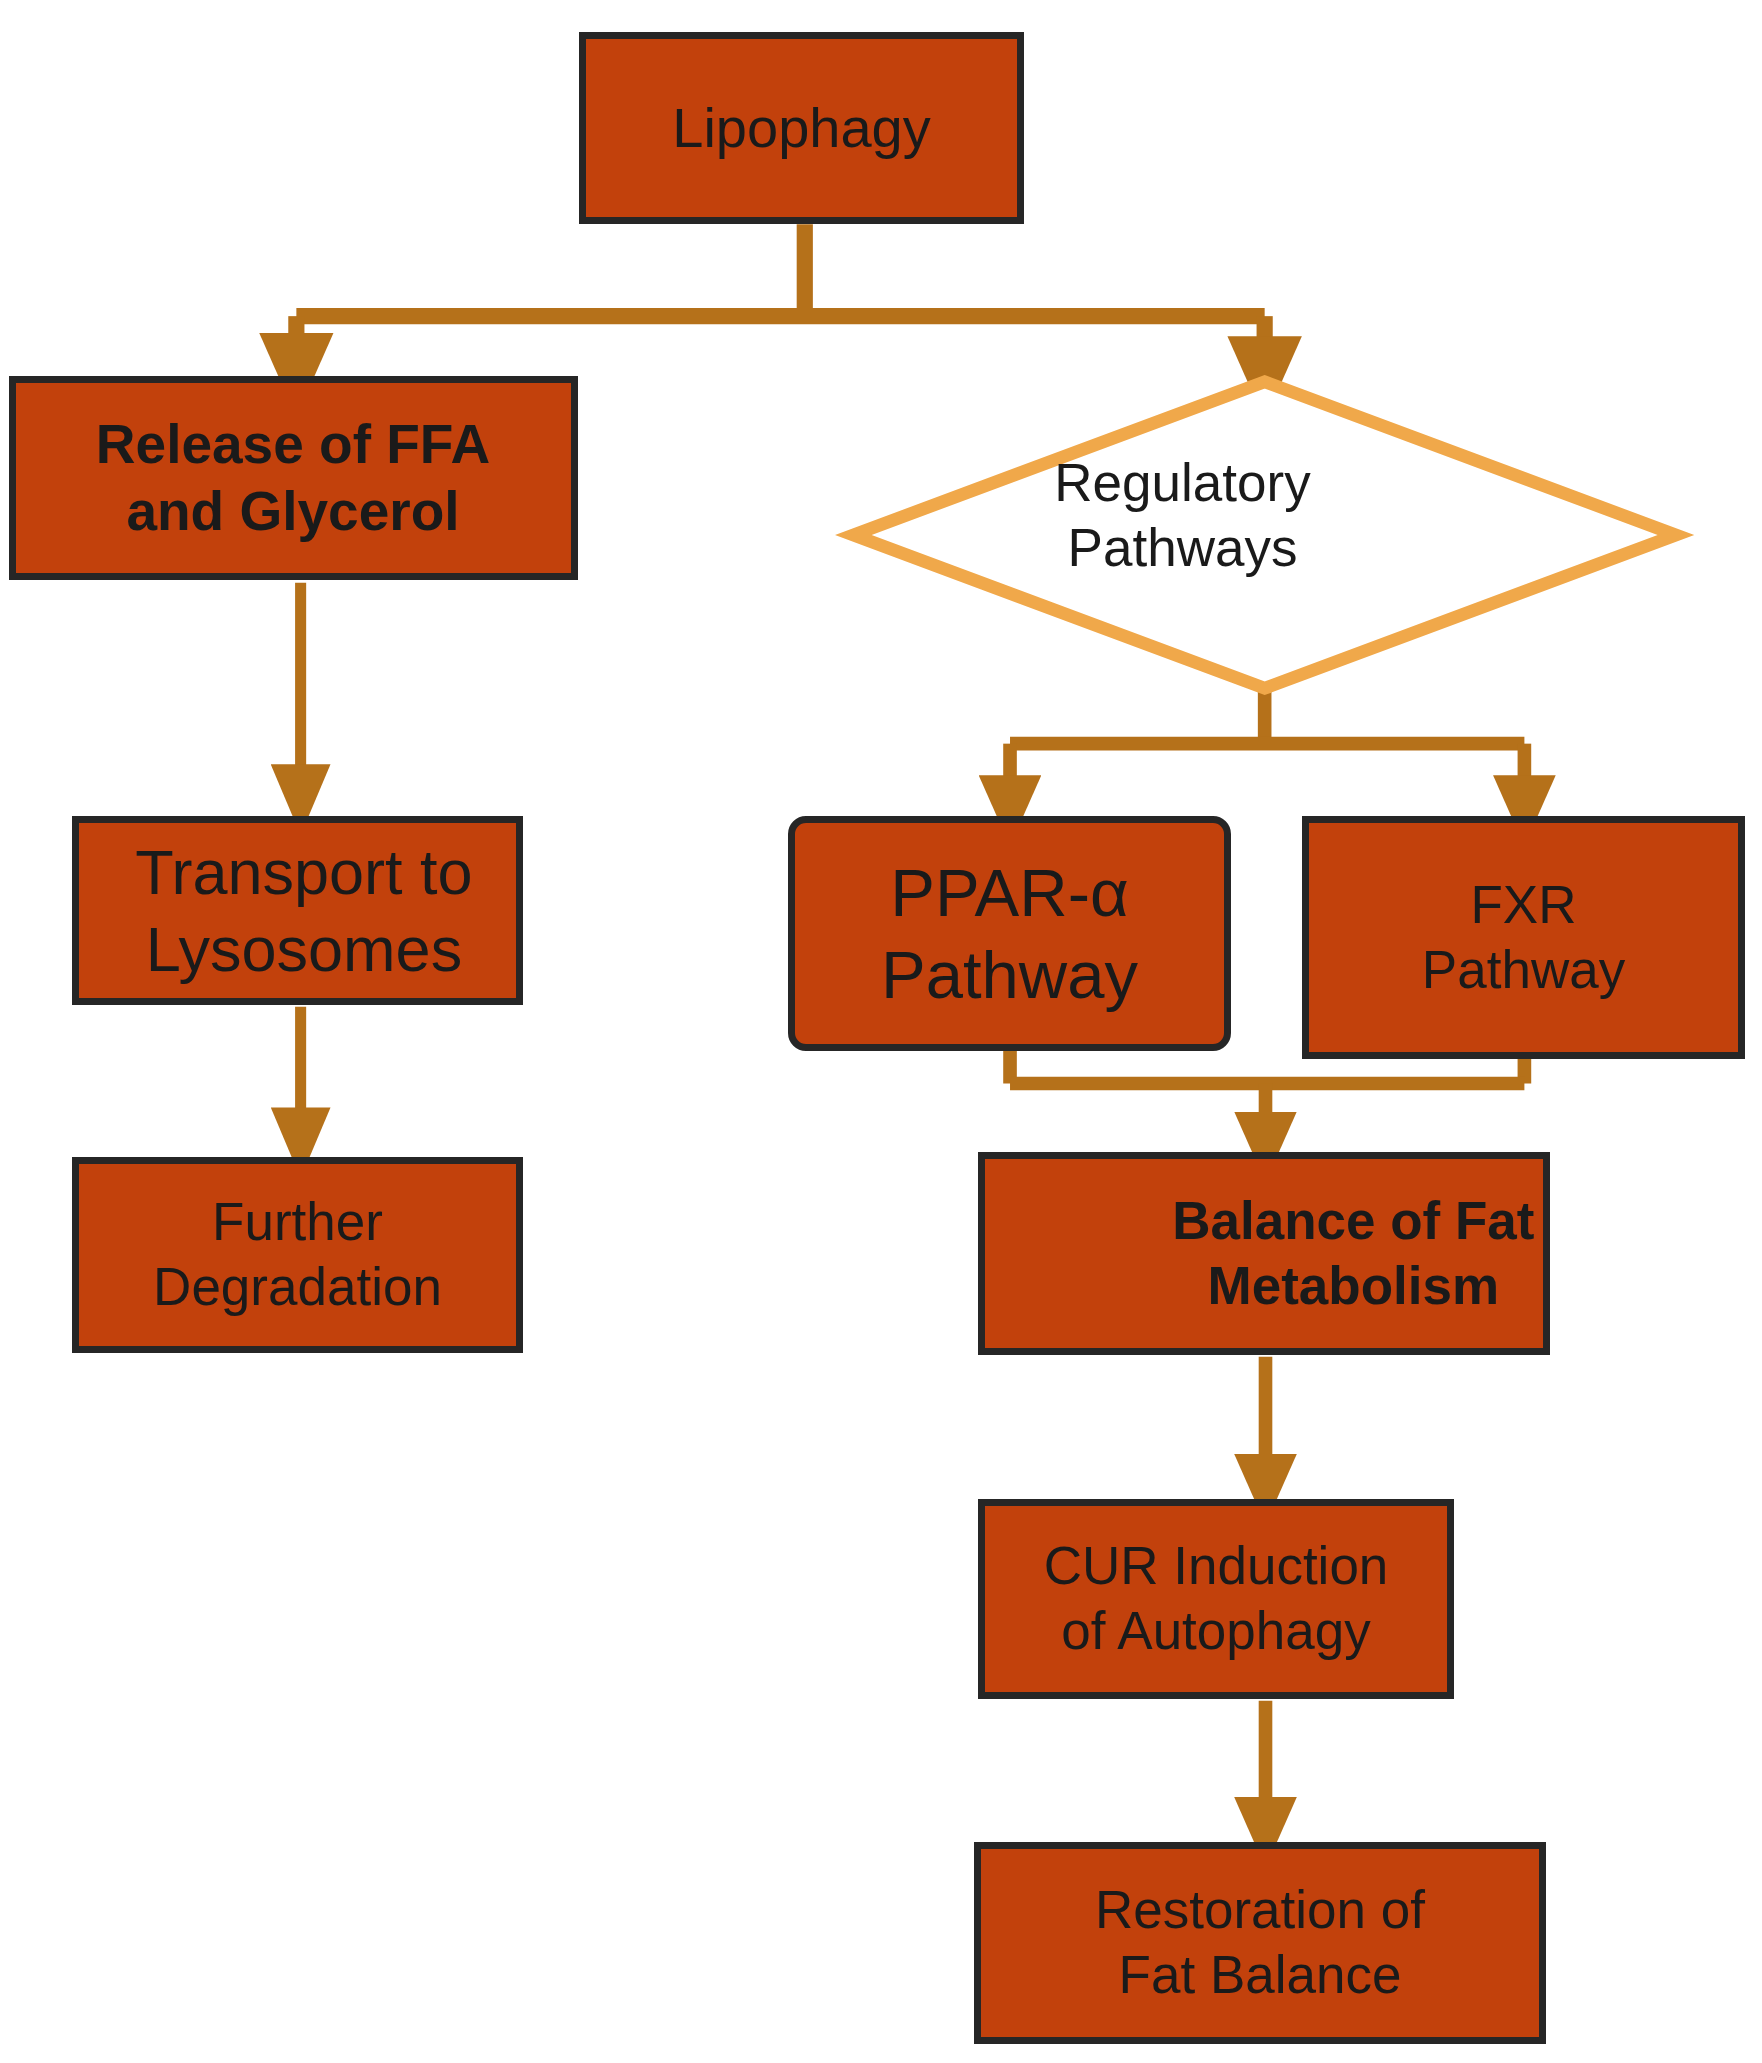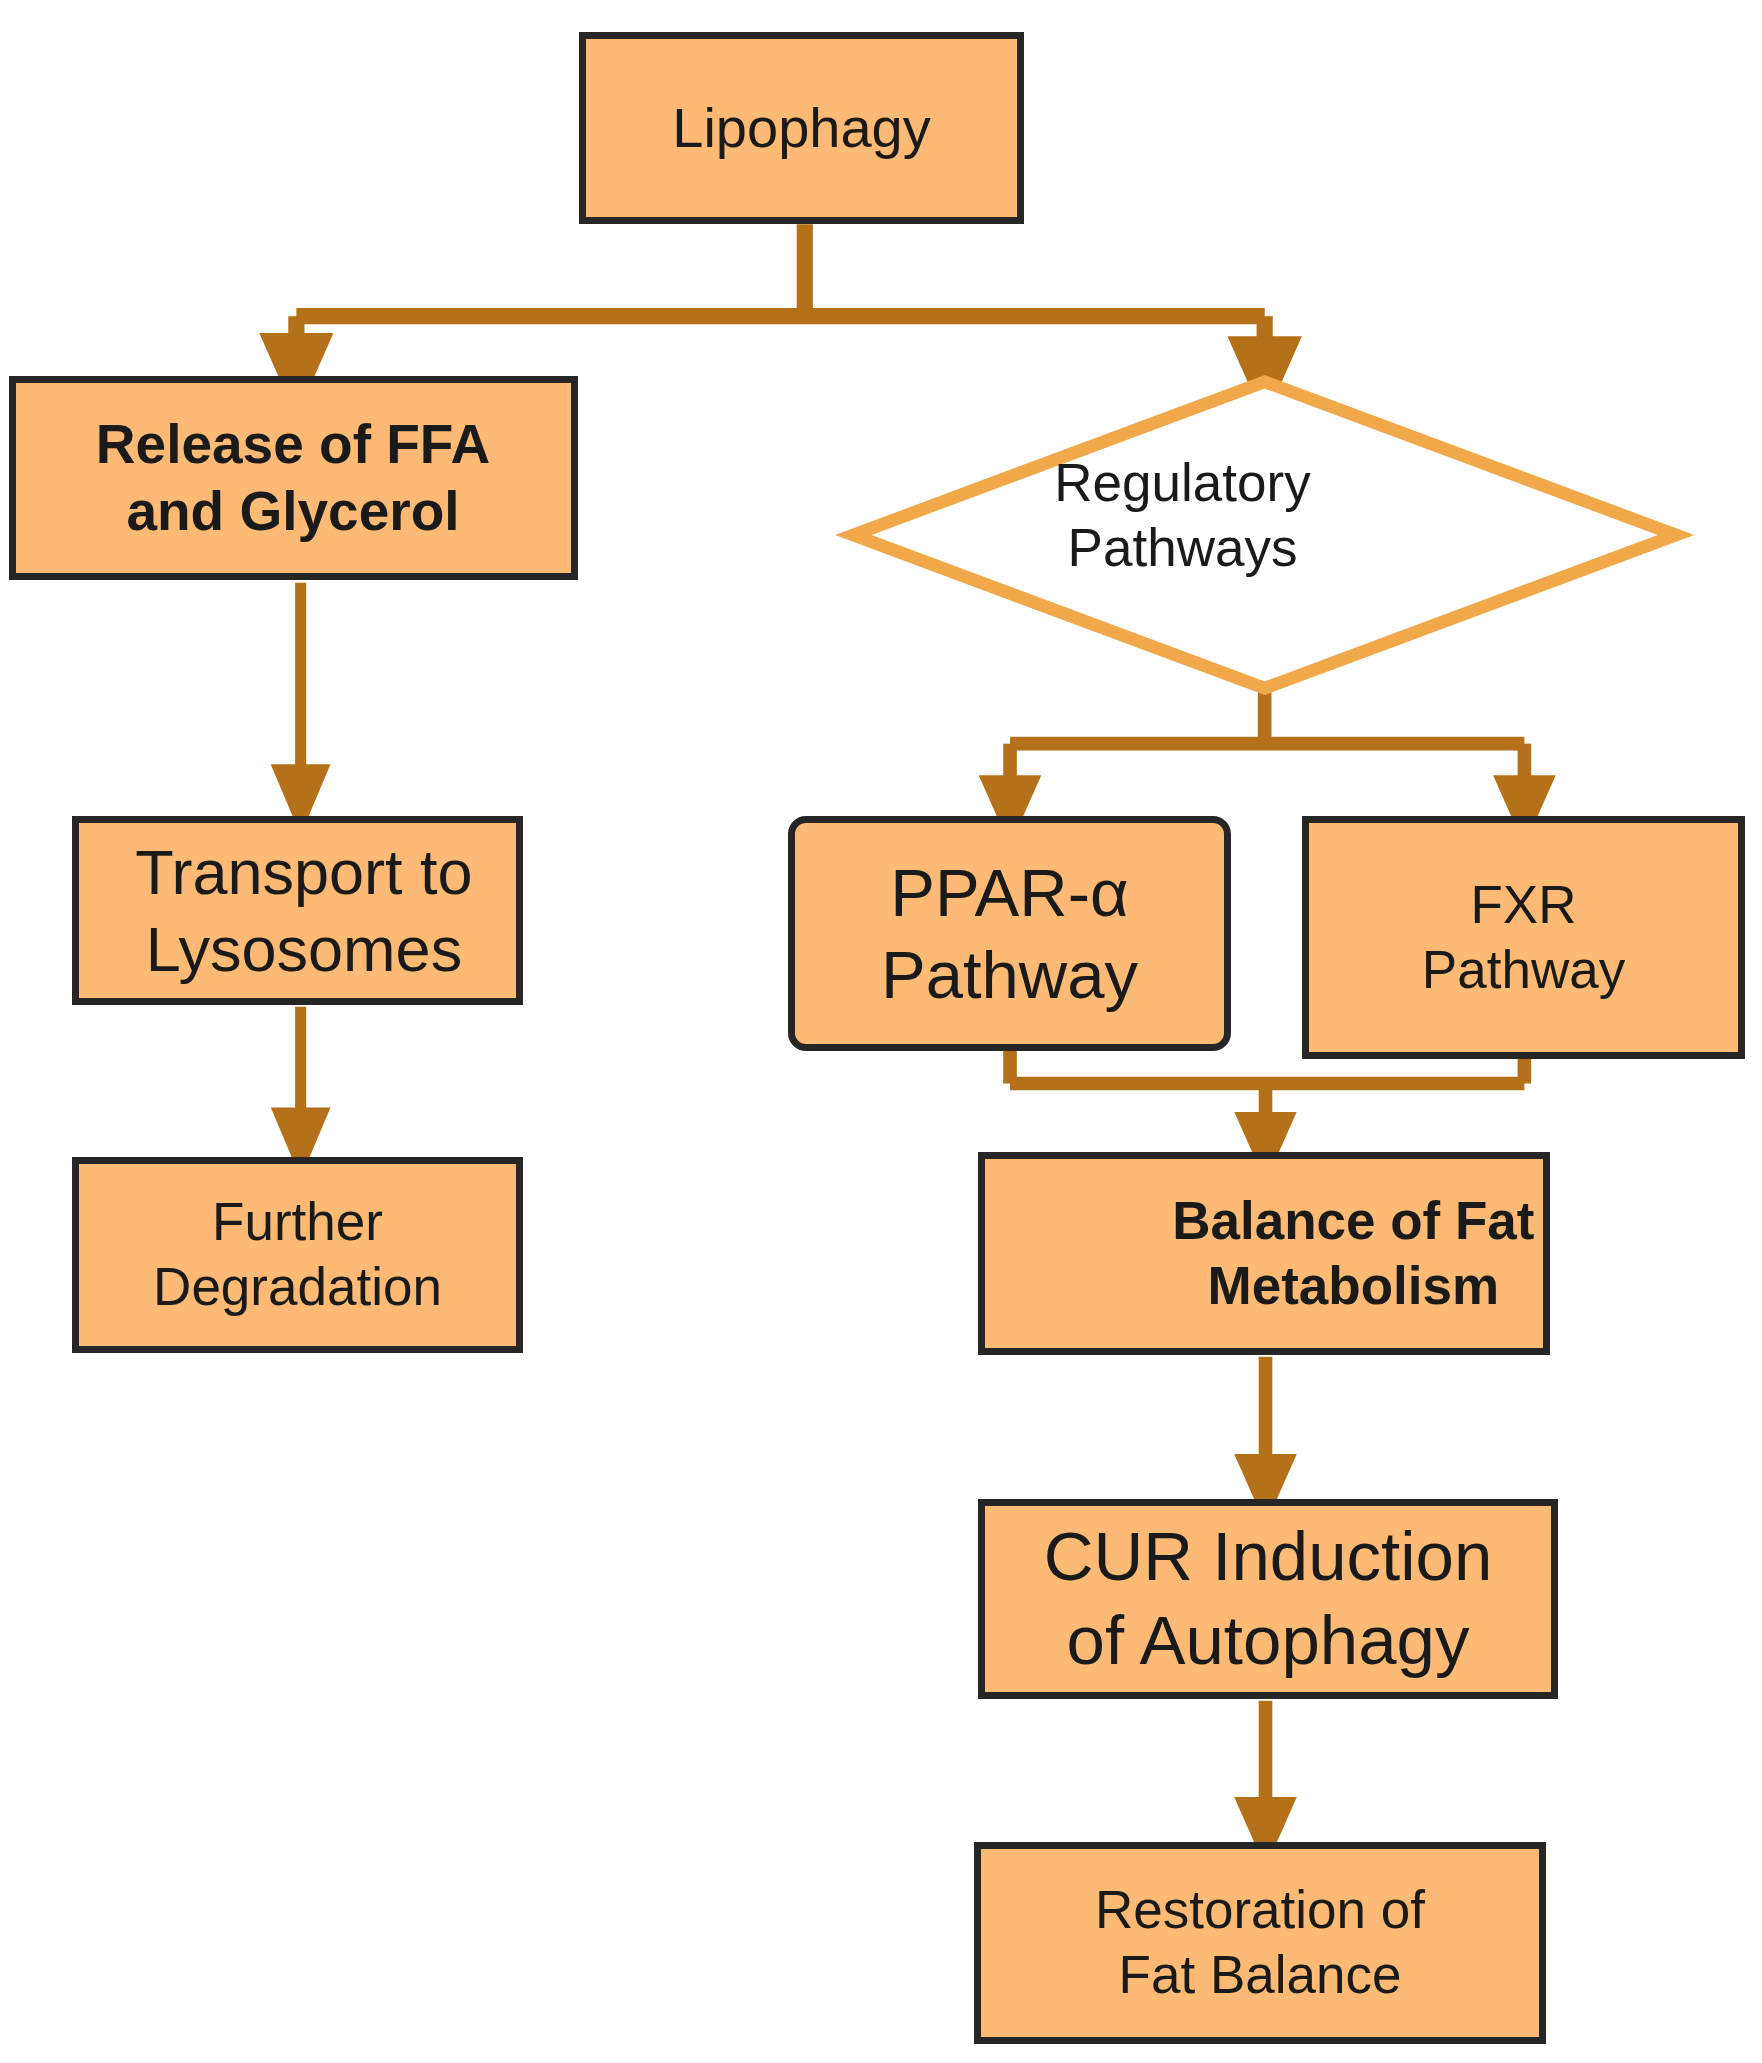--- a/index.html
+++ b/index.html
@@ -20,21 +20,21 @@
     position: absolute;
     left: 0;
     top: 0;
     width: 1762px;
     height: 2063px;
     pointer-events: none;
   }
   .node {
     position: absolute;
     box-sizing: border-box;
-    background: #fdba74;
+    background: #c2410c;
     border: 7.7px solid #262626;
     display: flex;
     align-items: center;
     justify-content: center;
     text-align: center;
     color: #1a1a1a;
     line-height: 1.22;
     z-index: 3;
   }
   .node .label {
@@ -42,21 +42,21 @@
     white-space: pre-line;
     padding: 0 8.5px;
   }
   .n-lipophagy { left: 579px;  top: 32px;   width: 445px;  height: 192px; font-size: 56px; }
   .n-ffa       { left: 8.5px;   top: 376px;  width: 569px;  height: 204px; font-size: 55px; font-weight: bold; }
   .n-transport { left: 72px;   top: 816px;  width: 451px;  height: 189px; font-size: 63px; padding-left: 13px; }
   .n-further   { left: 72px;   top: 1157px; width: 451px;  height: 196px; font-size: 53px; }
   .n-ppar      { left: 788px;  top: 816px;  width: 443px;  height: 235px; font-size: 67px; border-radius: 18px; }
   .n-fxr       { left: 1302px; top: 816px;  width: 443px;  height: 243px; font-size: 53px; }
   .n-balance   { left: 978px; top: 1152px; width: 572px;  height: 203px; font-size: 53px; font-weight: bold; justify-content: flex-end; }
-  .n-cur       { left: 978px; top: 1499px; width: 580px;  height: 200px; font-size: 69px; }
+  .n-cur       { left: 978px; top: 1499px; width: 476px;  height: 200px; font-size: 53px; }
   .n-restore   { left: 974px; top: 1842px; width: 572px;  height: 202px; font-size: 53px; }
 
   .diamond-label {
     position: absolute;
     left: 944px;
     top: 451px;
     width: 477px;
     text-align: center;
     font-size: 53px;
     color: #1a1a1a;

